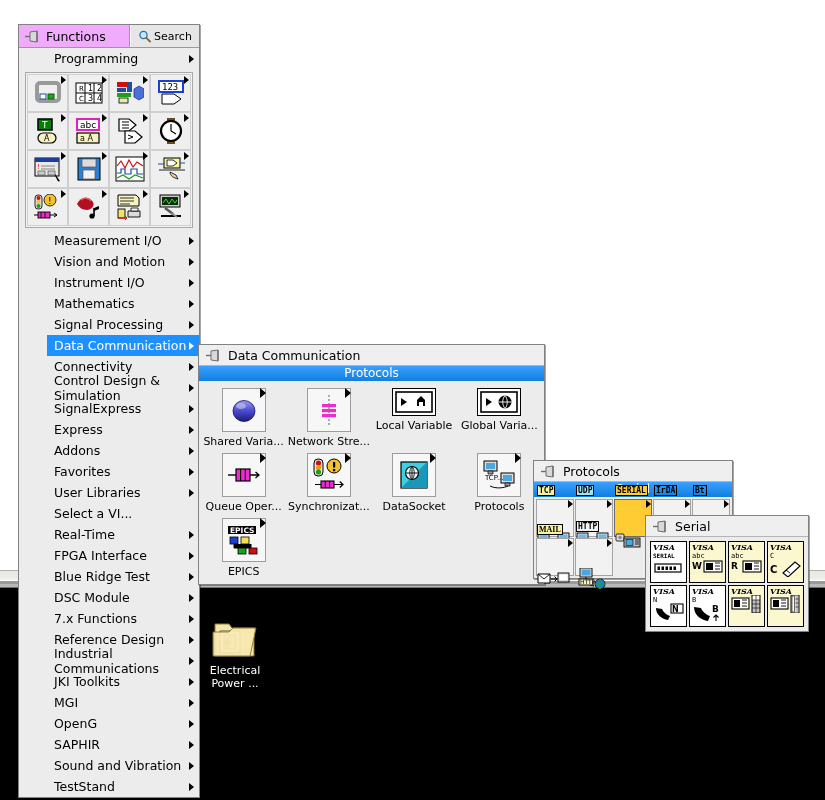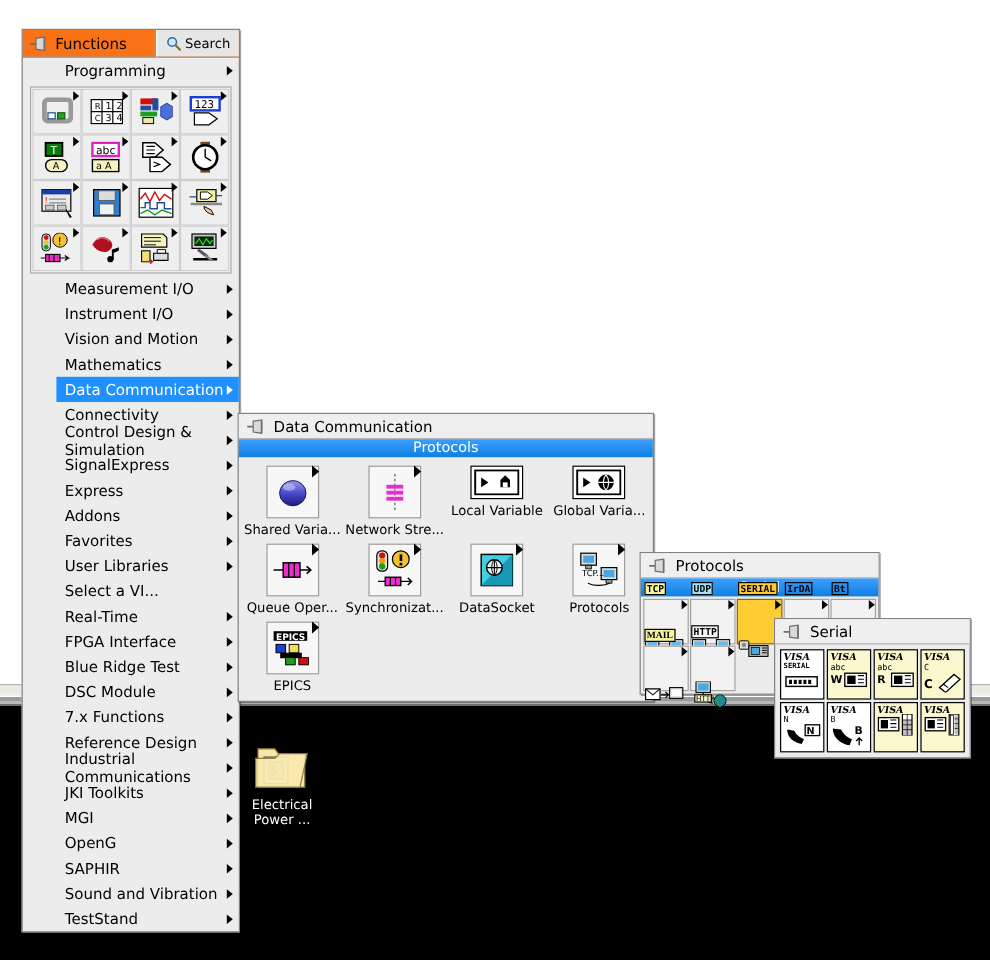--- a/index.html
+++ b/index.html
@@ -27,21 +27,21 @@
   .pal-title{height:20px;background:#efefef;border-bottom:1px solid #b5b5b5;
     display:flex;align-items:center;gap:6px;padding:0 6px;font-size:12px;color:#000;}
   .pal-title .ttxt{font-size:12.5px;}
   .pin{width:17px;height:13px;flex:0 0 auto;}
 
   .section-bar{background:#1e90ff;background:linear-gradient(to bottom,#3ba0ff,#0f7fe0);
     color:#fff;text-align:center;font-size:12px;line-height:15px;height:15px;}
 
   
   #functions{left:18px;top:24px;width:180px;}
-  #fn-head{height:22px;display:flex;border-bottom:1px solid #9a9a9a;background:#f97316;}
+  #fn-head{height:22px;display:flex;border-bottom:1px solid #9a9a9a;background:#f0abfc;}
   #fn-title{flex:1;display:flex;align-items:center;gap:5px;padding-left:5px;
     border-right:1px solid #9a9a9a;font-size:12.5px;}
   #fn-search{width:68px;display:flex;align-items:center;gap:3px;justify-content:center;
     font-size:11px;background:#e6e6e6;border-left:1px solid #fff;}
   .menu-row{height:21px;display:flex;align-items:center;padding-left:7px;
     font-size:12.5px;color:#000;position:relative;cursor:default;margin-left:28px;}
   .menu-row.sel{background:#1e90ff;color:#fff;}
   .menu-row .arr{position:absolute;right:5px;top:7px;width:0;height:0;
     border-left:5px solid #000;border-top:4px solid transparent;border-bottom:4px solid transparent;}
   .menu-row.sel .arr{border-left-color:#fff;}
@@ -298,29 +298,33 @@
       </svg>
       </div>
   </div>
 
   <div id="fn-menu">
       <div class="menu-row">
         <span>Measurement I/O</span>
         <i class="arr"></i>
       </div>
       <div class="menu-row">
+        <span>Vision and Motion</span>
+        <i class="arr"></i>
+      </div>
+      <div class="menu-row">
         <span>Instrument I/O</span>
         <i class="arr"></i>
       </div>
       <div class="menu-row">
-        <span>Vision and Motion</span>
-        <i class="arr"></i>
-      </div>
-      <div class="menu-row">
         <span>Mathematics</span>
+        <i class="arr"></i>
+      </div>
+      <div class="menu-row">
+        <span>Signal Processing</span>
         <i class="arr"></i>
       </div>
       <div class="menu-row sel">
         <span>Data Communication</span>
         <i class="arr"></i>
       </div>
       <div class="menu-row">
         <span>Connectivity</span>
         <i class="arr"></i>
       </div>

